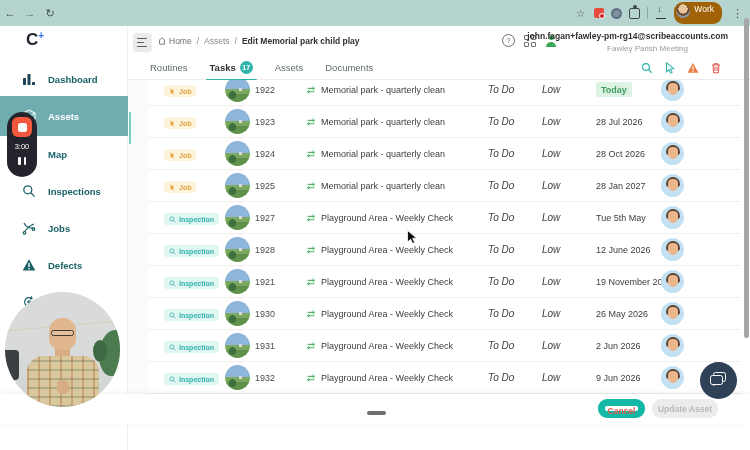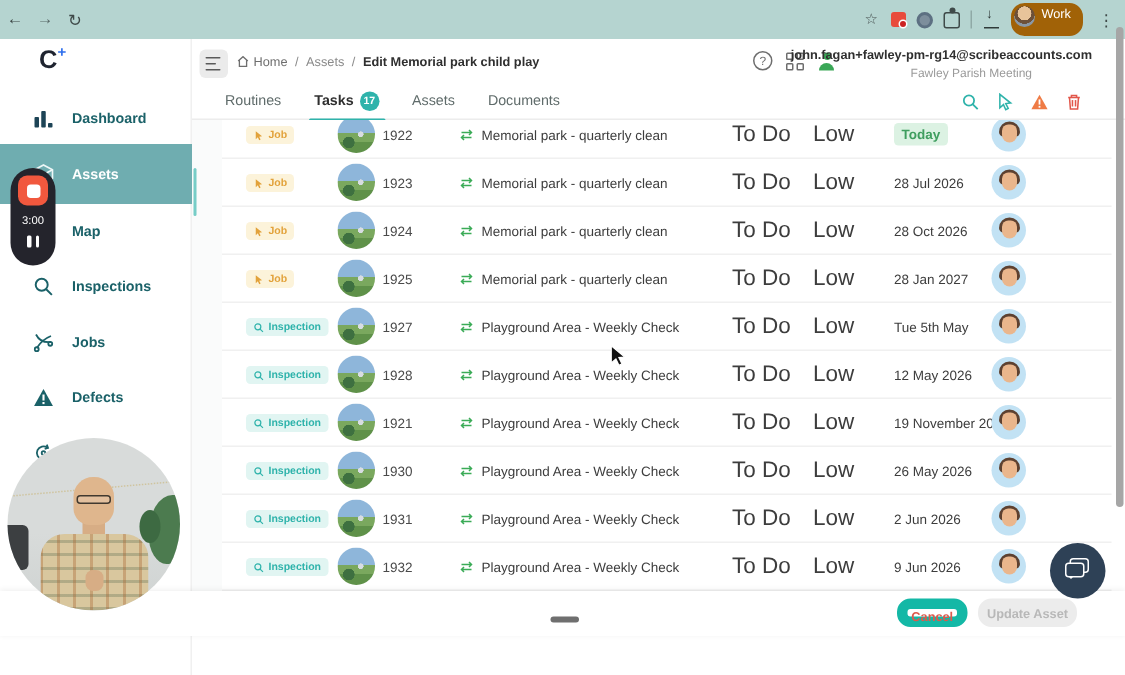--- a/index.html
+++ b/index.html
@@ -89,21 +89,21 @@
   .badge svg { width:7px; height:7px; }
   .c-thumb { width:26px; flex:none; }
   .thumb { display:block; width:25px; height:25px; border-radius:50%;
     background:
       radial-gradient(circle at 30% 72%, #3e7040 0 15%, rgba(0,0,0,0) 16%),
       radial-gradient(circle at 62% 50%, #d8dde2 0 9%, rgba(0,0,0,0) 10%),
       linear-gradient(#8eb6da 0 46%, #7aa85e 46% 70%, #5f9149 70% 100%); }
   .c-id { width:55px; padding-left:4px; flex:none; font-size:9px; color:#4a4a4a; }
   .c-name { width:182px; flex:none; display:flex; align-items:center; gap:5px; font-size:9px; color:#3d3d3d; }
   .c-name svg { width:10px; height:10px; flex:none; }
-  .c-status, .c-priority { width:54px; flex:none; font-size:15px; color:#3d3d3d; }
+  .c-status, .c-priority { width:54px; flex:none; font-size:10px; color:#3d3d3d;font-style:italic; }
   .c-due { width:65px; flex:none; font-size:9px; color:#3d3d3d; white-space:nowrap; }
   .c-due .due.hl { background:#dcf2e3; color:#3f9e5f; font-weight:700; border-radius:3px; padding:2.5px 5px; }
   .c-avatar { width:26px; flex:none; }
   .avatar { display:block; position:relative; width:23px; height:23px; border-radius:50%; background:#c2e2f4; overflow:hidden; cursor:pointer; }
   .avatar::before { content:""; position:absolute; left:4.5px; top:2.5px; width:14px; height:10px; border-radius:7px 7px 3px 3px; background:#5d4130; }
   .avatar::after { content:""; position:absolute; left:6.5px; top:5px; width:10px; height:12px; border-radius:5px 5px 6px 6px; background:#eab68c; }
 
   
   .inner-scroll { position:absolute; left:0.5px; top:86px; width:2.5px; height:32px; background:#2fb3ab; opacity:.65; border-radius:2px; }
 
@@ -465,21 +465,21 @@
       <div class="c-id">1928</div>
       <div class="c-name">
         <svg viewBox="0 0 12 12" fill="none" stroke="#3bab57" stroke-width="1.2">
                   <path d="M2 4 H10 M8 2 L10 4 L8 6"></path>
                   <path d="M10 8 H2 M4 6 L2 8 L4 10"></path>
                 </svg>
         <span>Playground Area - Weekly Check</span>
       </div>
       <div class="c-status">To Do</div>
       <div class="c-priority">Low</div>
-      <div class="c-due"><span class="due">12 May 2026</span></div>
+      <div class="c-due"><span class="due">12 June 2026</span></div>
       <div class="c-avatar">
                 <span class="avatar"></span>
               </div>
     </div>
 
     <div class="trow inspection">
       <div class="c-badge"><span class="badge">
 
         <svg class="bi-insp" viewBox="0 0 14 14" fill="none" stroke="currentColor" stroke-width="1.6">
                     <circle cx="5.8" cy="5.8" r="4"></circle>

